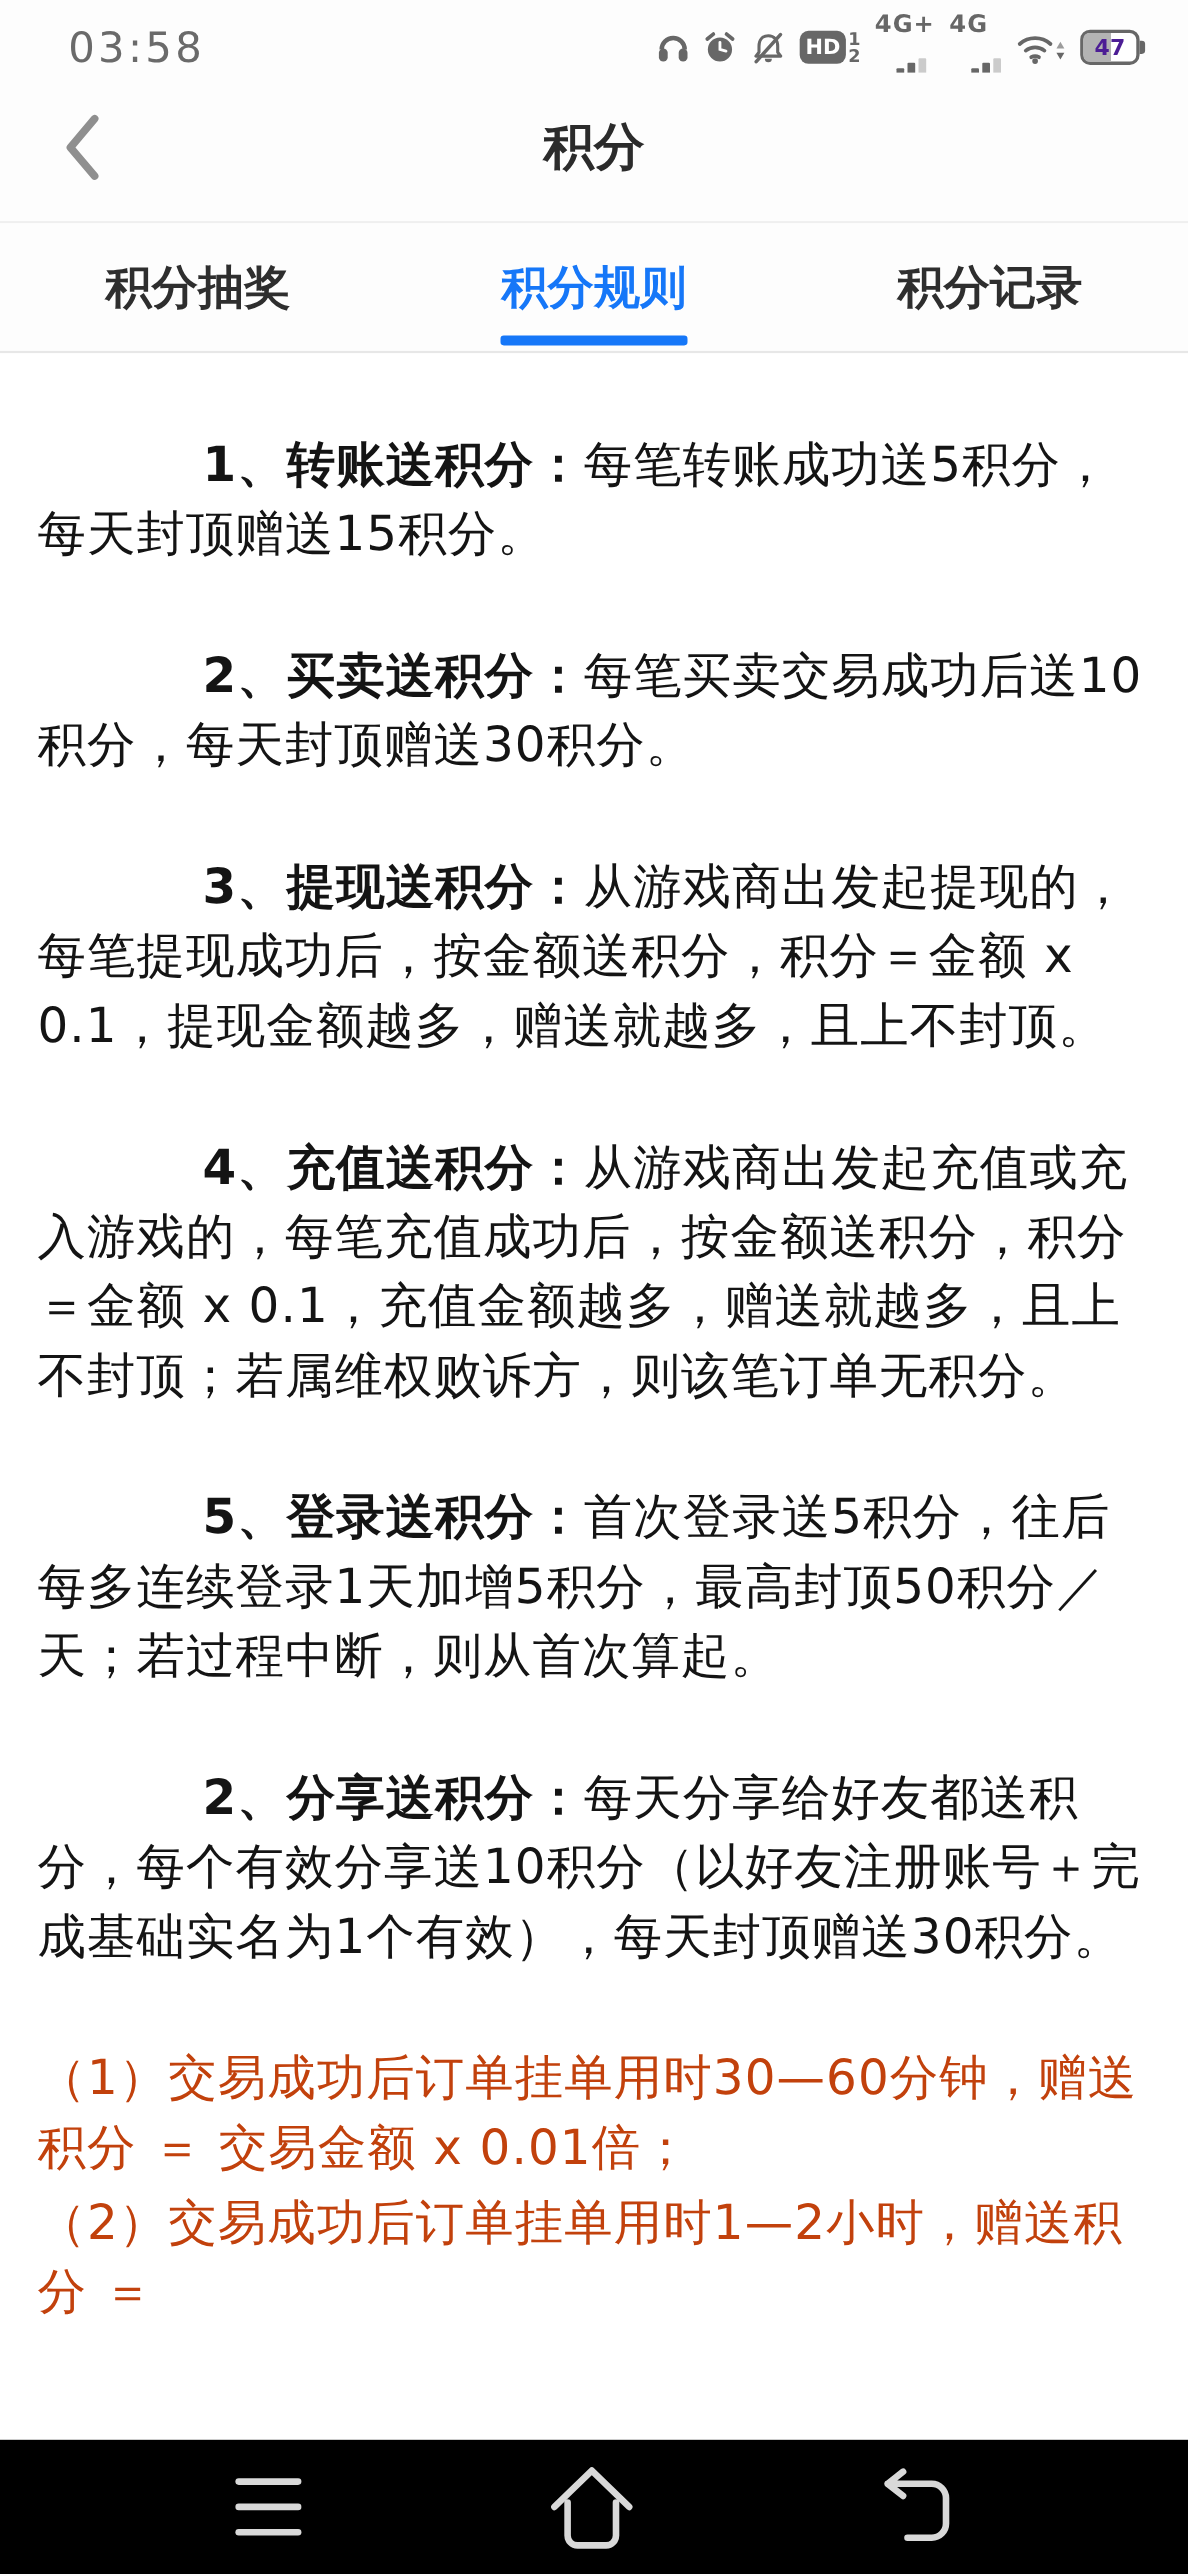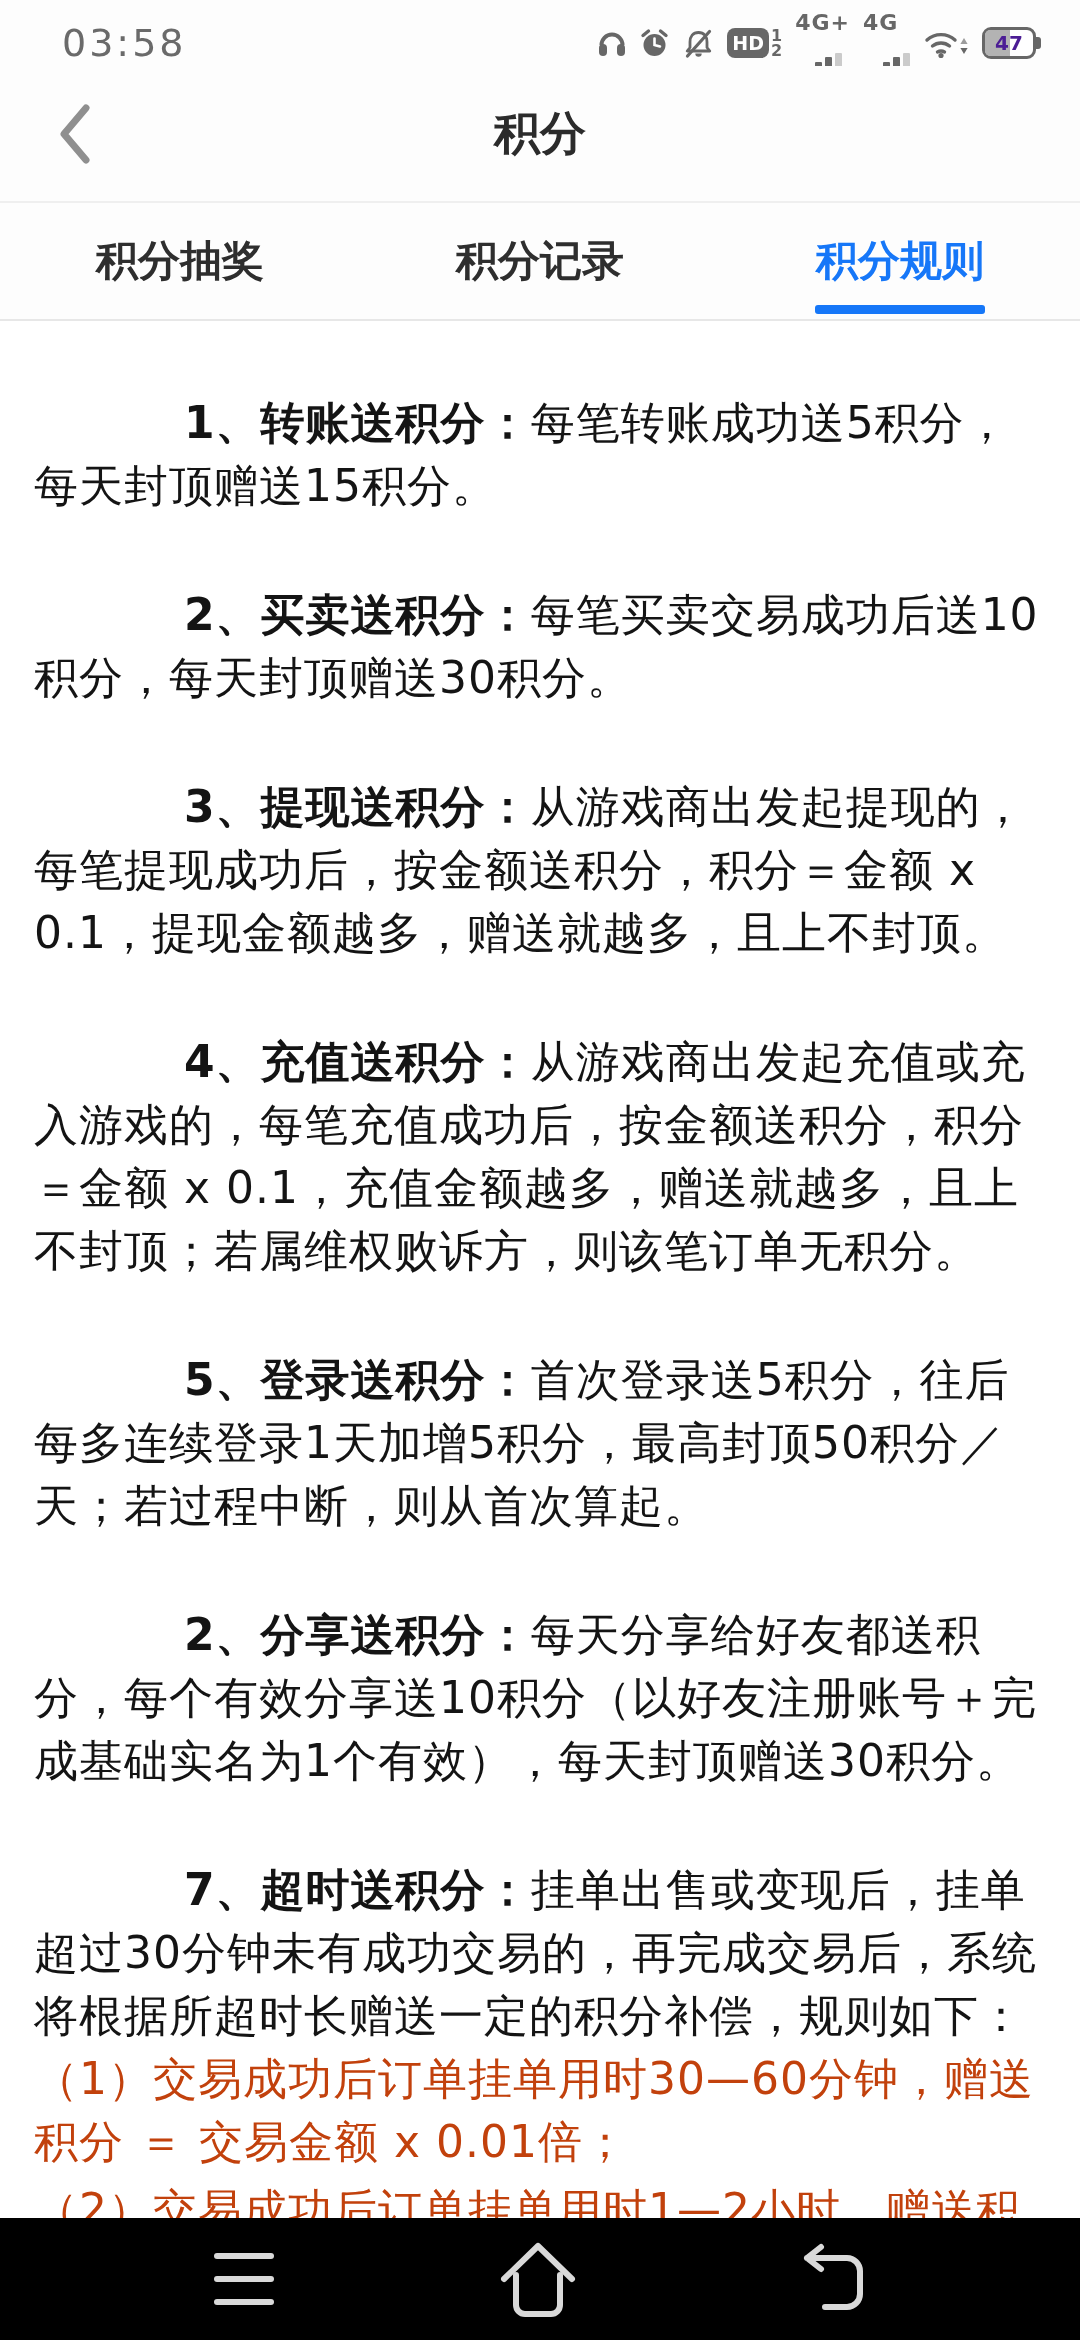--- a/index.html
+++ b/index.html
@@ -165,37 +165,36 @@
           </svg>
       </span>
     </button>
     <span class="title">积分</span>
   </div>
 
   <div class="tabbar">
     <div class="tab">
       <span>积分抽奖</span>
     </div>
-    <div class="tab">
-      <span>积分记录</span>
-    </div>
     <div class="tab active">
       <span>积分规则</span>
       <span class="indicator"></span>
+    </div>
+    <div class="tab">
+      <span>积分记录</span>
     </div>
   </div>
 
   <div class="content">
     <p class="rule"><span class="rule-heading">1、转账送积分：</span><span>每笔转账成功送5积分，每天封顶赠送15积分。</span></p>
     <p class="rule"><span class="rule-heading">2、买卖送积分：</span><span>每笔买卖交易成功后送10积分，每天封顶赠送30积分。</span></p>
     <p class="rule"><span class="rule-heading">3、提现送积分：</span><span>从游戏商出发起提现的，每笔提现成功后，按金额送积分，积分＝金额 x 0.1，提现金额越多，赠送就越多，且上不封顶。</span></p>
     <p class="rule"><span class="rule-heading">4、充值送积分：</span><span>从游戏商出发起充值或充入游戏的，每笔充值成功后，按金额送积分，积分＝金额 x 0.1，充值金额越多，赠送就越多，且上不封顶；若属维权败诉方，则该笔订单无积分。</span></p>
     <p class="rule"><span class="rule-heading">5、登录送积分：</span><span>首次登录送5积分，往后每多连续登录1天加增5积分，最高封顶50积分／天；若过程中断，则从首次算起。</span></p>
     <p class="rule"><span class="rule-heading">2、分享送积分：</span><span>每天分享给好友都送积分，每个有效分享送10积分（以好友注册账号＋完成基础实名为1个有效），每天封顶赠送30积分。</span></p>
-    <p class="rule no-gap"><span class="rule-heading">7、超时送积分：</span><span>挂单出售或变现后，挂单超过30分钟未有成功交易的，再完成交易后，系统将根据所超时长赠送一定的积分补偿，规则如下：</span></p>
     <p class="sub-rule">（1）交易成功后订单挂单用时30—60分钟，赠送积分 ＝ 交易金额 x 0.01倍；</p>
     <p class="sub-rule">（2）交易成功后订单挂单用时1—2小时，赠送积分 ＝</p>
   </div>
 
   <div class="navbar">
     <button class="navbtn">
       <span style="display:flex;">
         <svg width="62" height="58" viewBox="0 0 62 58">
             <g stroke="#d9d9d9" stroke-width="6" stroke-linecap="round">
               <path d="M4 6 h54"></path>

